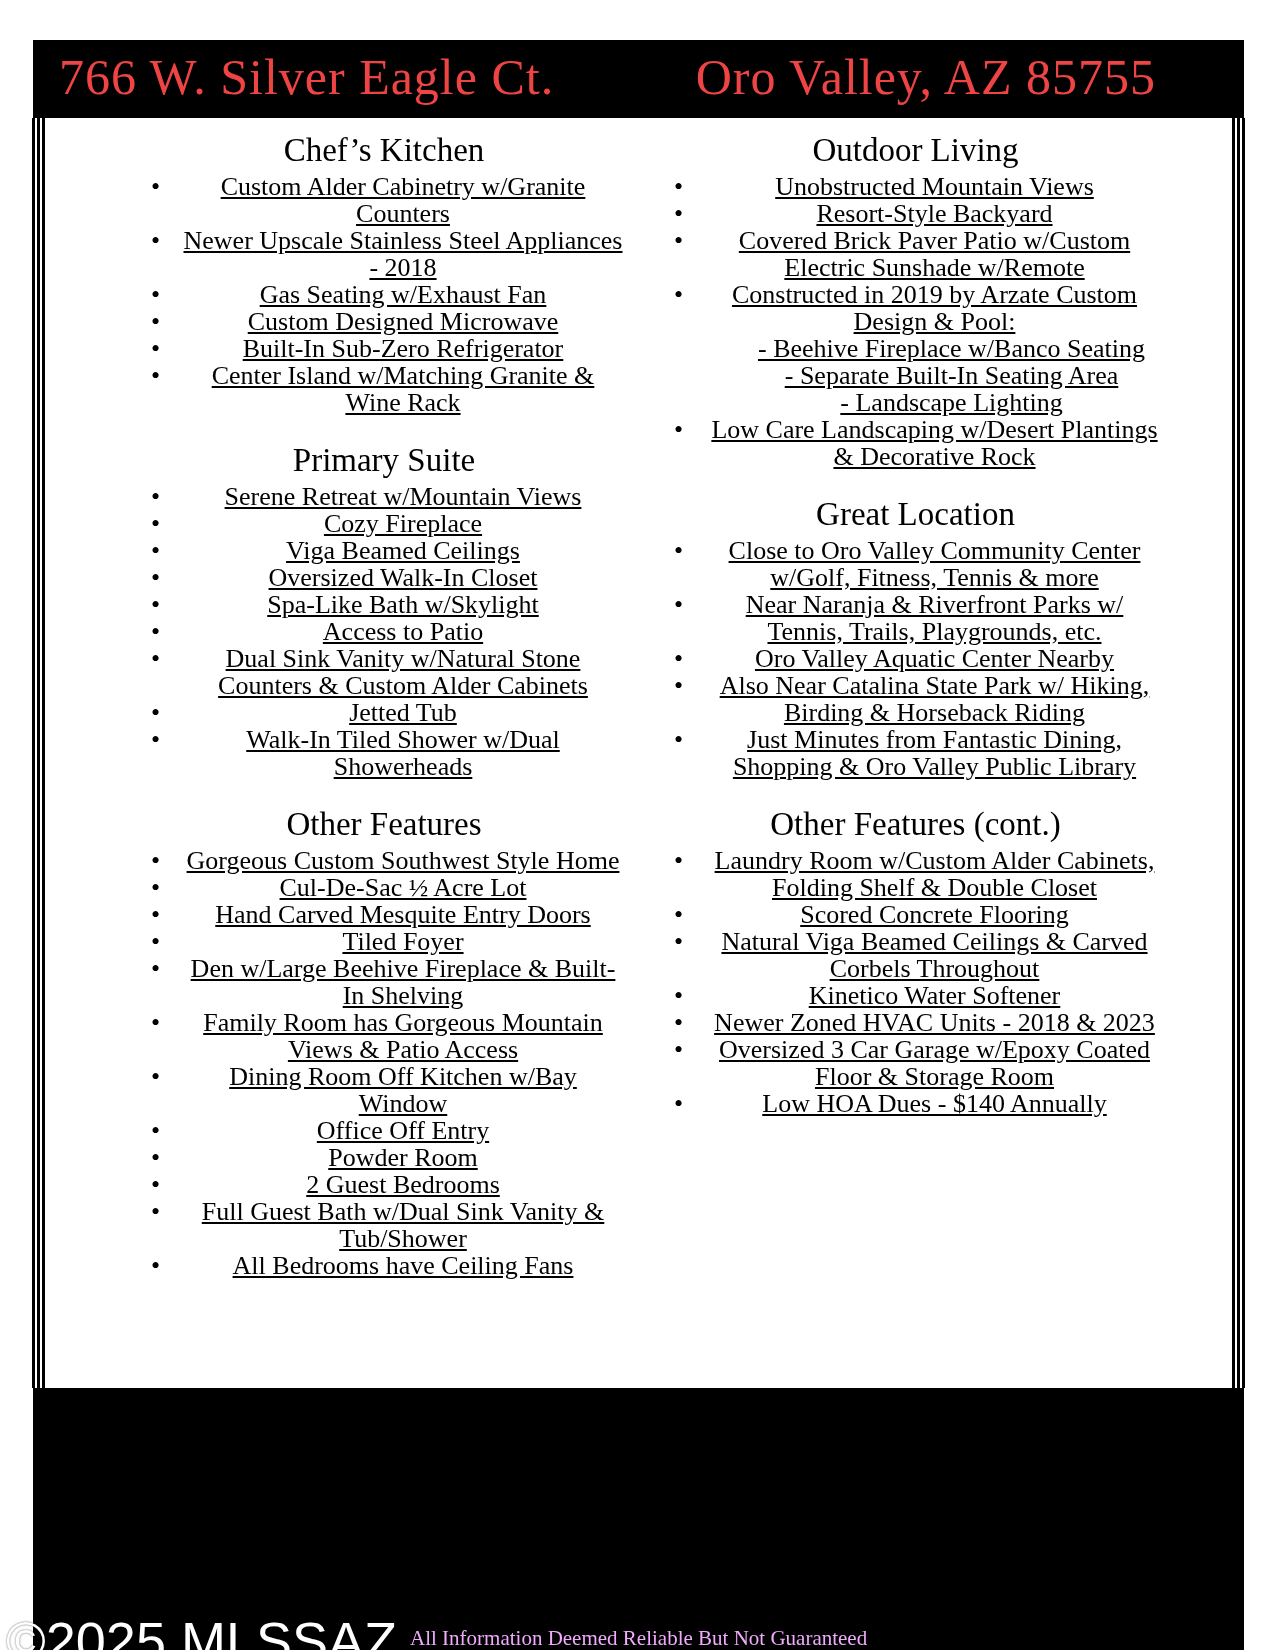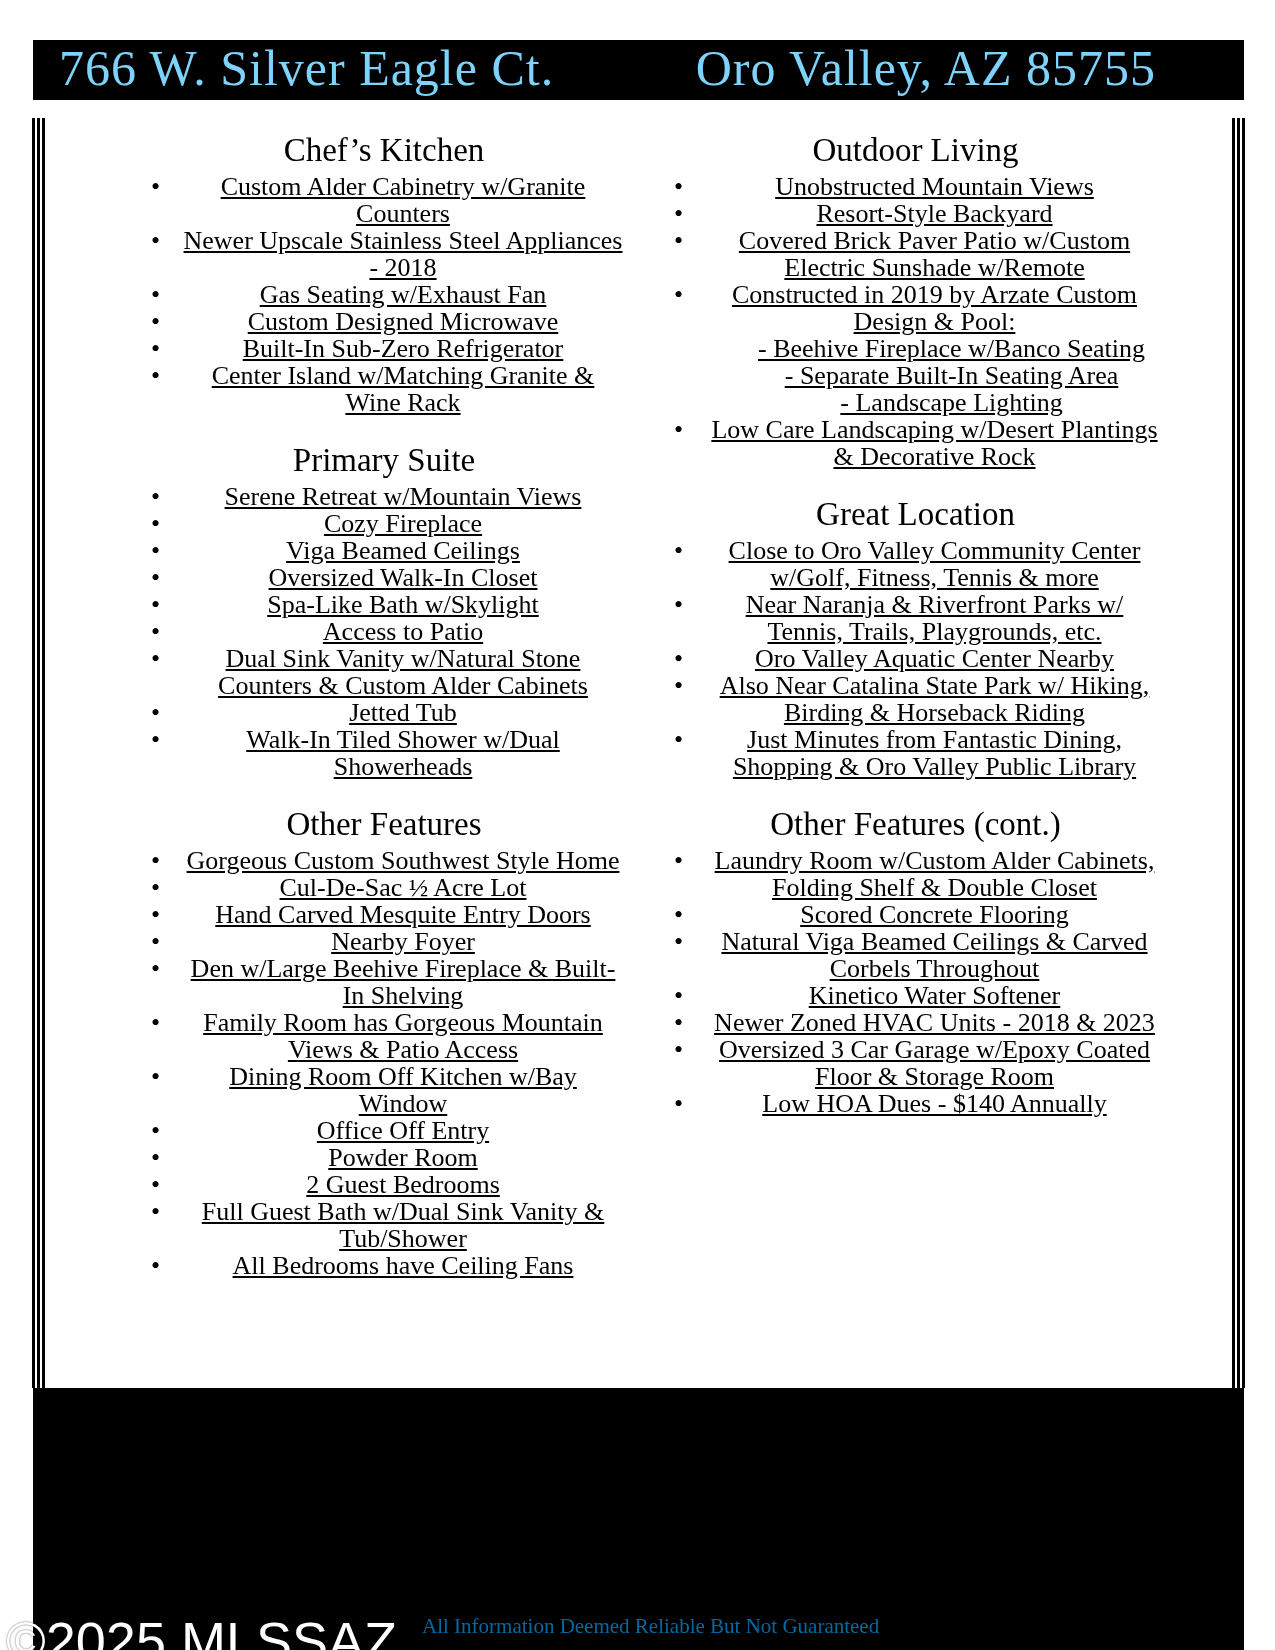--- a/index.html
+++ b/index.html
@@ -2,22 +2,22 @@
 <html><head>
 <meta charset="utf-8">
 <style>
   html,body { margin:0; padding:0; background:#ffffff; }
   .page {
     position:relative; width:1275px; height:1650px; background:#ffffff;
     font-family:"Liberation Serif", serif; color:#000; overflow:hidden;
   }
   
   .banner {
-    position:absolute; left:33px; top:40px; width:1211px; height:60px;
-    background:#000; color:#7dd3fc; box-sizing:border-box;
+    position:absolute; left:33px; top:40px; width:1211px; height:78px;
+    background:#000; color:#ef4444; box-sizing:border-box;
     display:flex; justify-content:space-between; align-items:center;
     padding:0 88px 4px 26px; font-size:50px; letter-spacing:1px; white-space:nowrap;
   }
   
   .rail {
     position:absolute; top:118px; height:1270px; width:13px;
     background:linear-gradient(to right,#000 0 3px,#fff 3px 5px,#000 5px 8px,#fff 8px 10px,#000 10px 13px);
   }
   .rail-left  { left:32px; }
   .rail-right { left:1232px; }
@@ -34,22 +34,22 @@
   
   .footer {
     position:absolute; left:33px; top:1388px; width:1211px; height:272px; background:#000;
   }
   .copyright {
     position:absolute; left:-27px; bottom:-8px; margin:0;
     color:#fff; font-family:"Liberation Sans", sans-serif; font-size:54px; line-height:1;
     white-space:nowrap; text-shadow:0 0 2px rgba(0,0,0,0.65);
   }
   .disclaimer {
-    position:absolute; left:377px; bottom:9px; margin:12px;
-    color:#0369a1; font-family:"Liberation Serif", serif; font-size:21px; white-space:nowrap;
+    position:absolute; left:377px; bottom:9px; margin:0;
+    color:#f0abfc; font-family:"Liberation Serif", serif; font-size:21px; white-space:nowrap;
   }
 </style>
 </head>
 <body>
 
 <div class="page">
 
   <div class="banner">
     <span>766 W. Silver Eagle Ct.</span>
     <span>Oro Valley, AZ 85755</span>
@@ -83,21 +83,21 @@
           <li class="bullet">Jetted Tub</li>
           <li class="bullet">Walk-In Tiled Shower w/Dual Showerheads</li>
         </ul>
       </section>
       <section>
         <h2>Other Features</h2>
         <ul>
           <li class="bullet">Gorgeous Custom Southwest Style Home</li>
           <li class="bullet">Cul-De-Sac ½ Acre Lot</li>
           <li class="bullet">Hand Carved Mesquite Entry Doors</li>
-          <li class="bullet">Nearby Foyer</li>
+          <li class="bullet">Tiled Foyer</li>
           <li class="bullet">Den w/Large Beehive Fireplace &amp; Built-In Shelving</li>
           <li class="bullet">Family Room has Gorgeous Mountain Views &amp; Patio Access</li>
           <li class="bullet">Dining Room Off Kitchen w/Bay Window</li>
           <li class="bullet">Office Off Entry</li>
           <li class="bullet">Powder Room</li>
           <li class="bullet">2 Guest Bedrooms</li>
           <li class="bullet">Full Guest Bath w/Dual Sink Vanity &amp; Tub/Shower</li>
           <li class="bullet">All Bedrooms have Ceiling Fans</li>
         </ul>
       </section>

